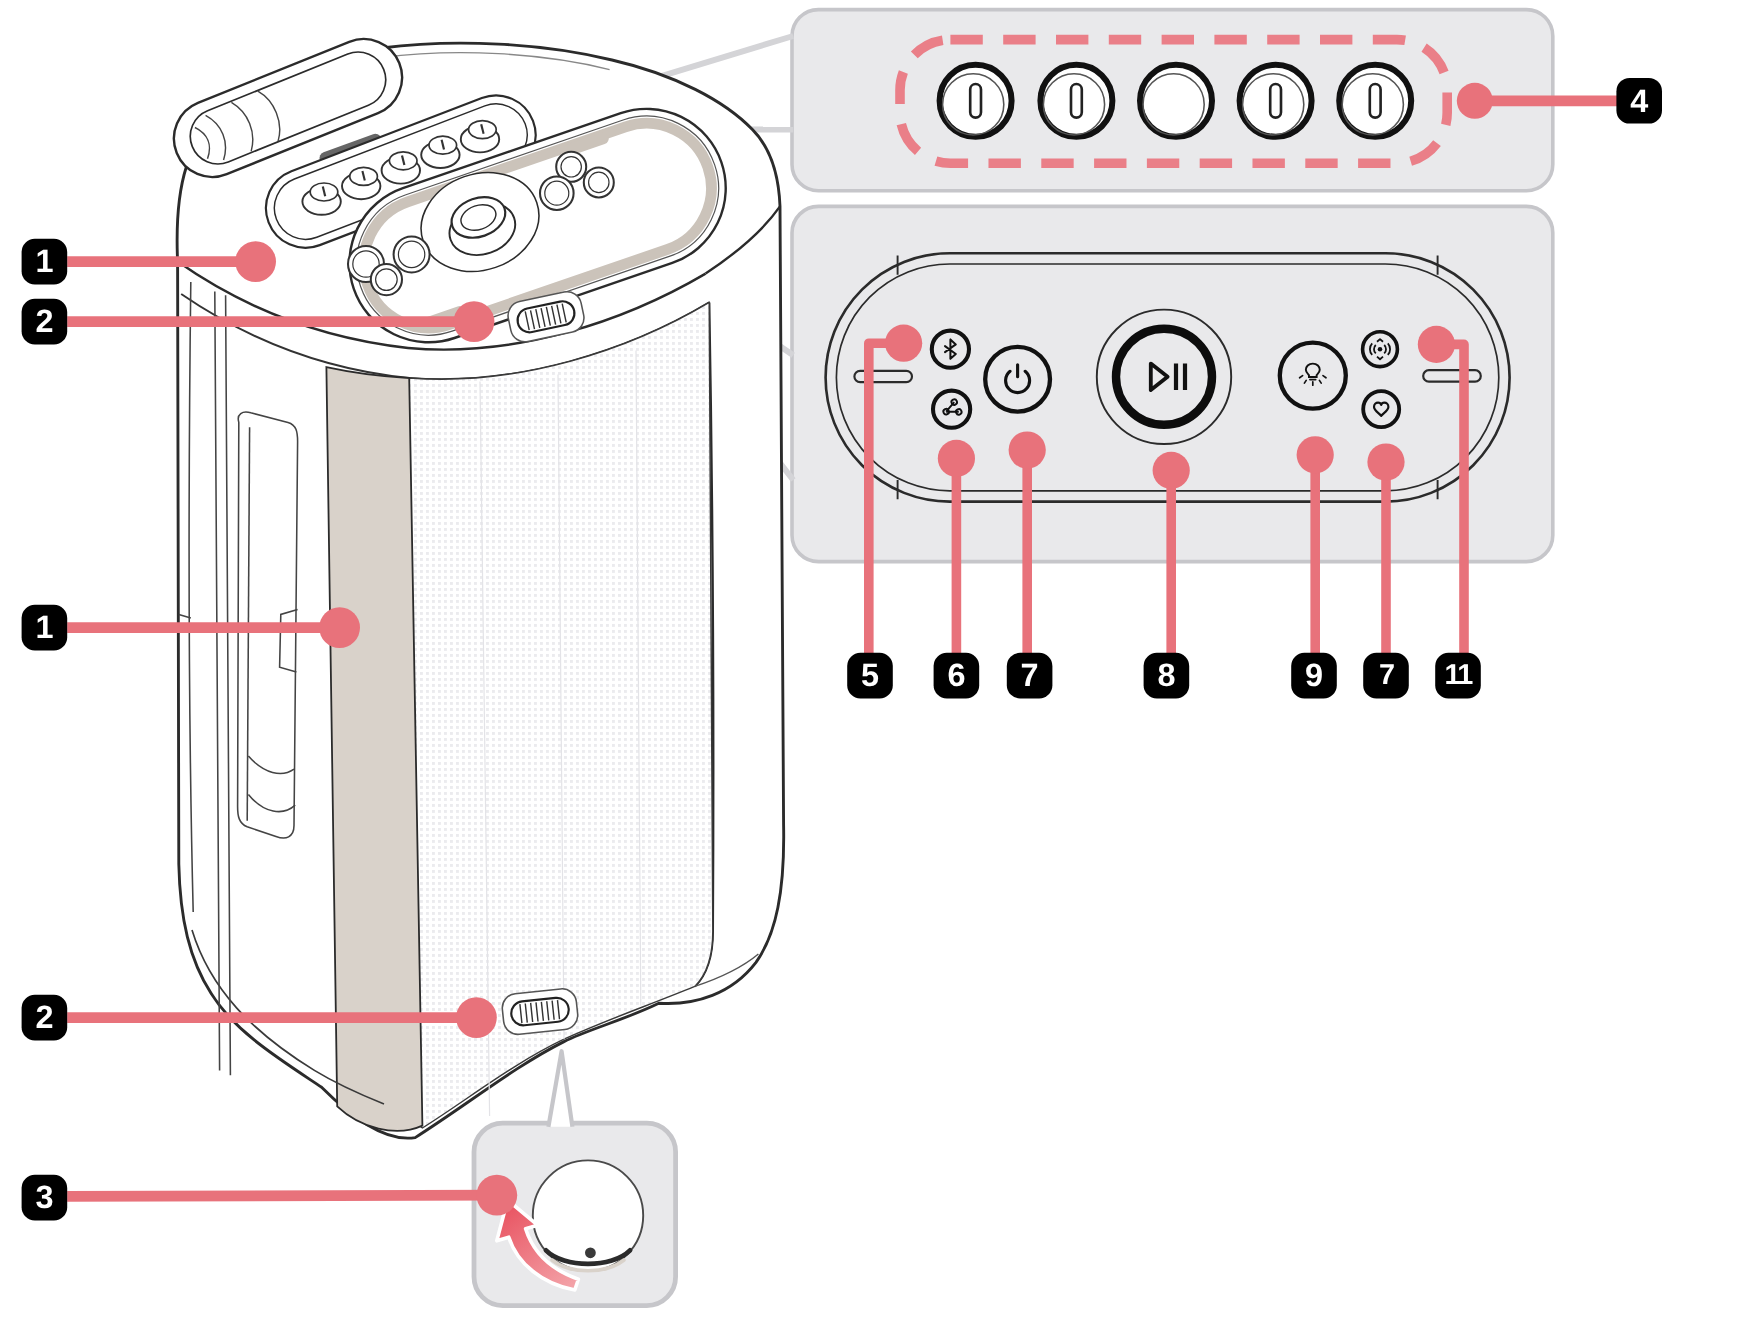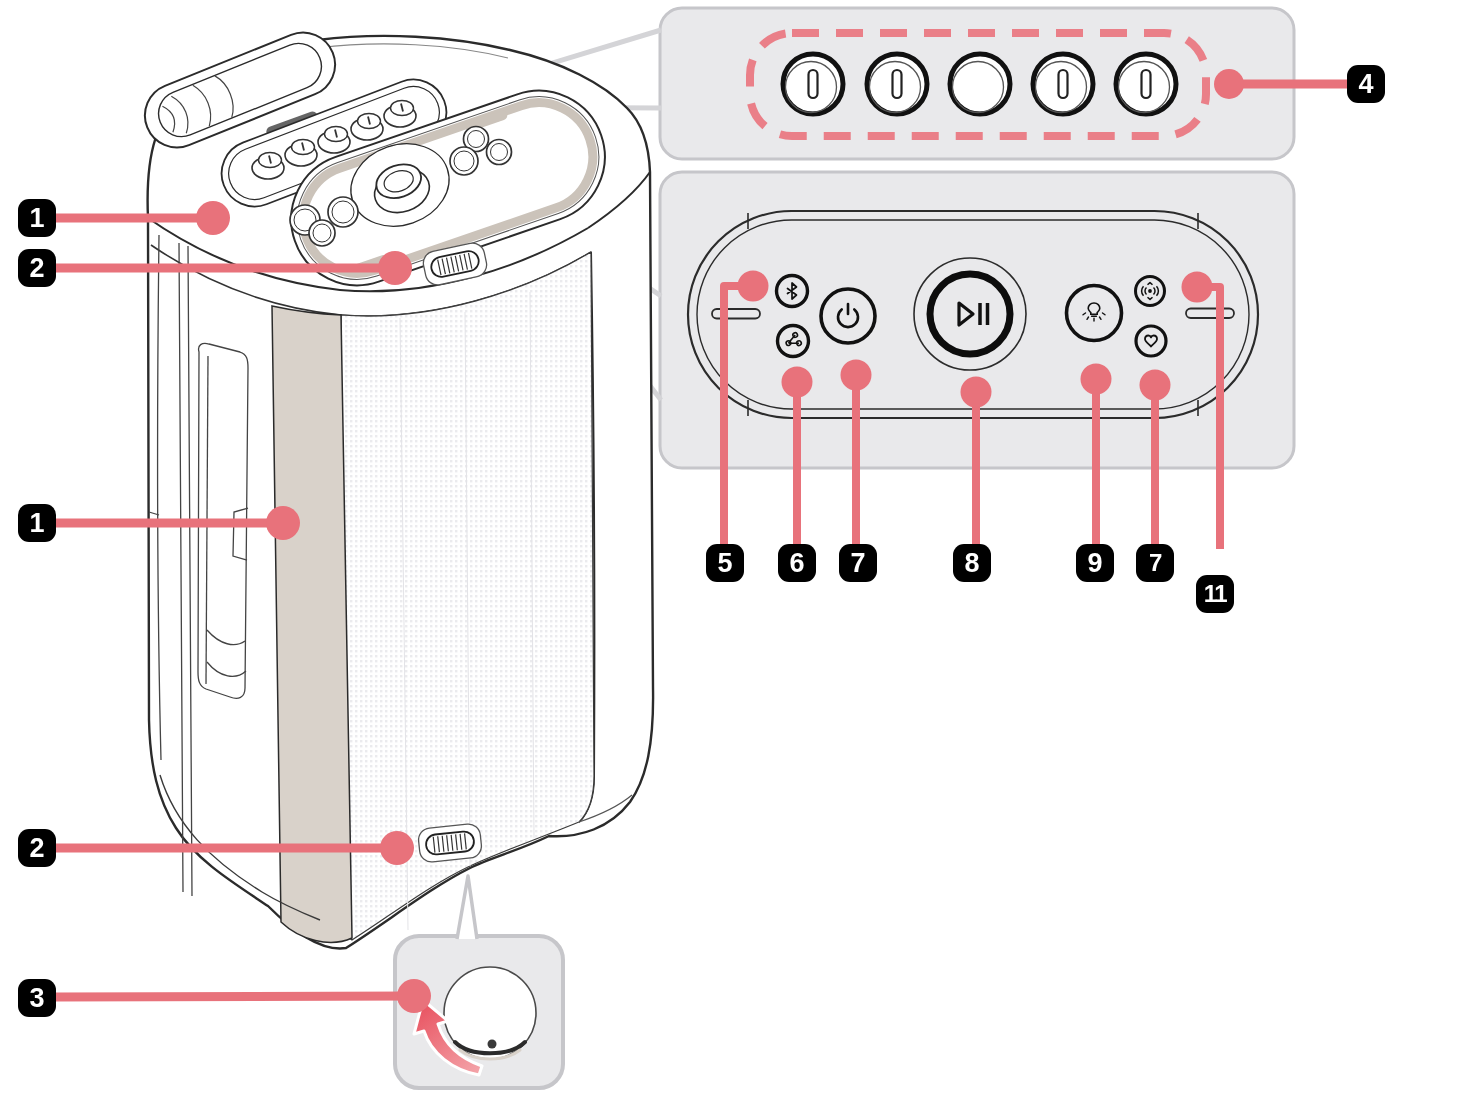--- a/index.html
+++ b/index.html
@@ -312,15 +312,15 @@
   <div class="badge" style="left:18px;top:504px;">1</div>
   <div class="badge" style="left:18px;top:829px;">2</div>
   <div class="badge" style="left:18px;top:979px;">3</div>
   <div class="badge" style="left:1347px;top:65px;">4</div>
   <div class="badge" style="left:706px;top:544px;">5</div>
   <div class="badge" style="left:778px;top:544px;">6</div>
   <div class="badge" style="left:839px;top:544px;">7</div>
   <div class="badge" style="left:953px;top:544px;">8</div>
   <div class="badge" style="left:1076px;top:544px;">9</div>
   <div class="badge two" style="left:1136px;top:544px;">7</div>
-  <div class="badge two" style="left:1196px;top:544px;margin-top:31px;">11</div>
+  <div class="badge two" style="left:1196px;top:544px;">11</div>
 
 </div>
 
 </body></html>

